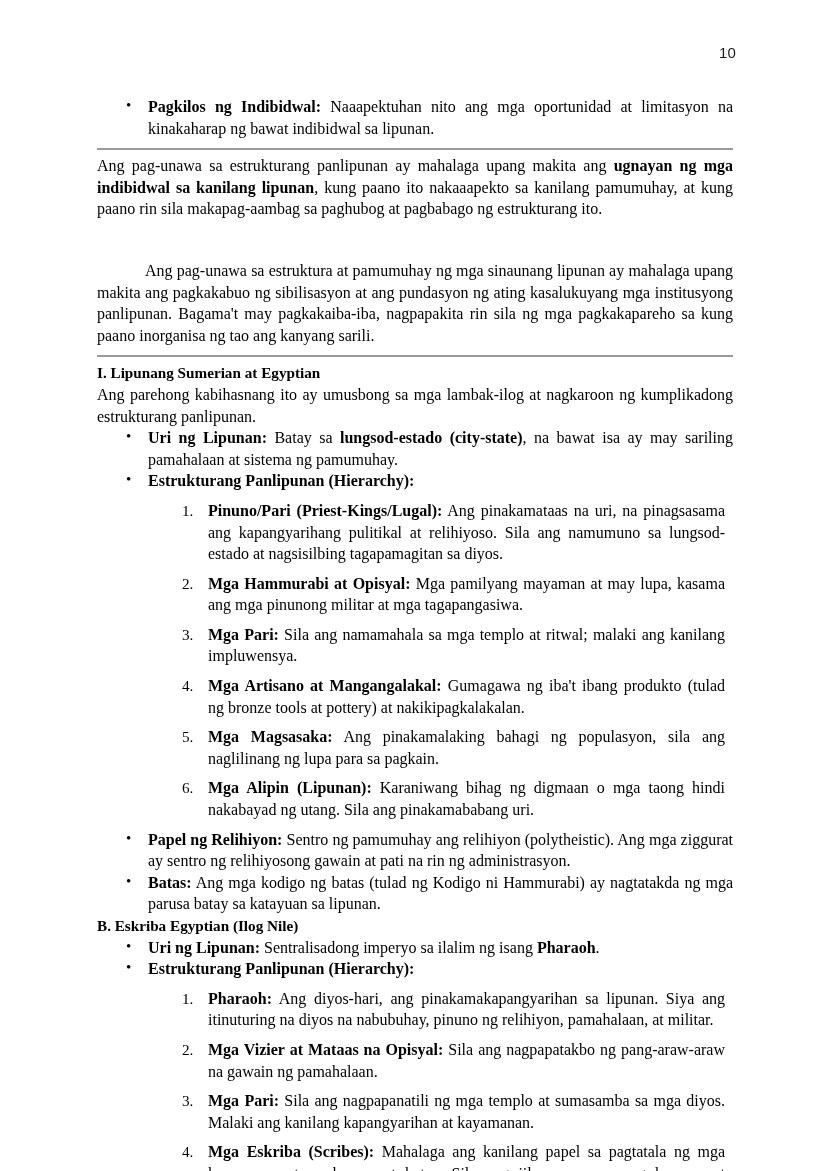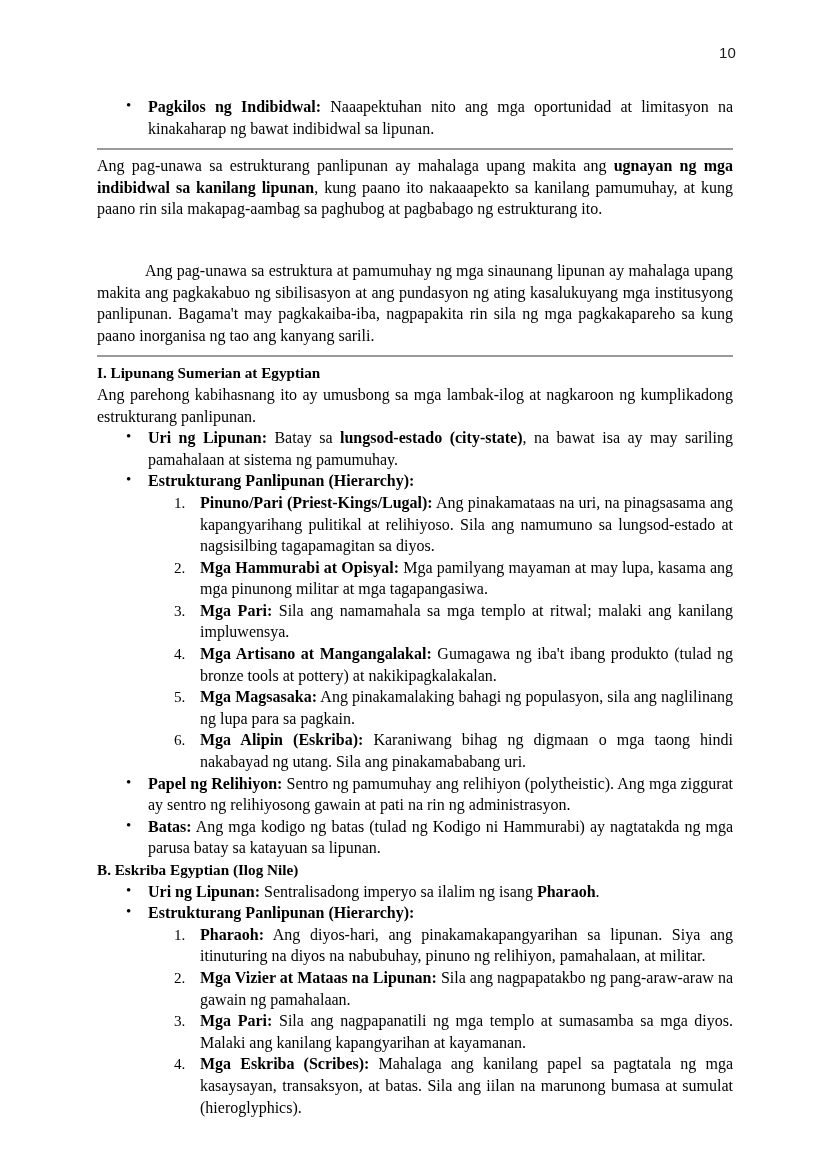--- a/index.html
+++ b/index.html
@@ -85,21 +85,21 @@
   
   ol.lvl2 {
     list-style: none;
     margin: 0;
     padding: 0;
     counter-reset: item;
   }
   ol.lvl2 > li {
     position: relative;
     padding-left: 103px;
-    margin: 0;
+    margin: 8px;
     counter-increment: item;
   }
   ol.lvl2 > li::before {
     content: counter(item) ".";
     position: absolute;
     left: 77px;
     top: 0;
     width: 20px;
     text-align: left;
     font-size: 15.2px;
@@ -156,21 +156,21 @@
       <li>
         <span class="b">Mga Pari:</span><span> Sila ang namamahala sa mga templo at ritwal; malaki ang kanilang impluwensya.</span>
       </li>
       <li>
         <span class="b">Mga Artisano at Mangangalakal:</span><span> Gumagawa ng iba't ibang produkto (tulad ng bronze tools at pottery) at nakikipagkalakalan.</span>
       </li>
       <li>
         <span class="b">Mga Magsasaka:</span><span> Ang pinakamalaking bahagi ng populasyon, sila ang naglilinang ng lupa para sa pagkain.</span>
       </li>
       <li>
-        <span class="b">Mga Alipin (Eskriba):</span><span> Karaniwang bihag ng digmaan o mga taong hindi nakabayad ng utang. Sila ang pinakamababang uri.</span>
+        <span class="b">Mga Alipin (Lipunan):</span><span> Karaniwang bihag ng digmaan o mga taong hindi nakabayad ng utang. Sila ang pinakamababang uri.</span>
       </li>
     </ol>
 
     <ul class="lvl1">
       <li>
         <span class="b">Papel ng Relihiyon:</span><span> Sentro ng pamumuhay ang relihiyon (polytheistic). Ang mga ziggurat ay sentro ng relihiyosong gawain at pati na rin ng administrasyon.</span>
       </li>
       <li>
         <span class="b">Batas:</span><span> Ang mga kodigo ng batas (tulad ng Kodigo ni Hammurabi) ay nagtatakda ng mga parusa batay sa katayuan sa lipunan.</span>
       </li>
@@ -185,21 +185,21 @@
       <li>
         <span class="b">Estrukturang Panlipunan (Hierarchy):</span>
       </li>
     </ul>
 
     <ol class="lvl2">
       <li>
         <span class="b">Pharaoh:</span><span> Ang diyos-hari, ang pinakamakapangyarihan sa lipunan. Siya ang itinuturing na diyos na nabubuhay, pinuno ng relihiyon, pamahalaan, at militar.</span>
       </li>
       <li>
-        <span class="b">Mga Vizier at Mataas na Lipunan:</span><span> Sila ang nagpapatakbo ng pang-araw-araw na gawain ng pamahalaan.</span>
+        <span class="b">Mga Vizier at Mataas na Opisyal:</span><span> Sila ang nagpapatakbo ng pang-araw-araw na gawain ng pamahalaan.</span>
       </li>
       <li>
         <span class="b">Mga Pari:</span><span> Sila ang nagpapanatili ng mga templo at sumasamba sa mga diyos. Malaki ang kanilang kapangyarihan at kayamanan.</span>
       </li>
       <li>
         <span class="b">Mga Eskriba (Scribes):</span><span> Mahalaga ang kanilang papel sa pagtatala ng mga kasaysayan, transaksyon, at batas. Sila ang iilan na marunong bumasa at sumulat (hieroglyphics).</span>
       </li>
     </ol>
 
   </div>

